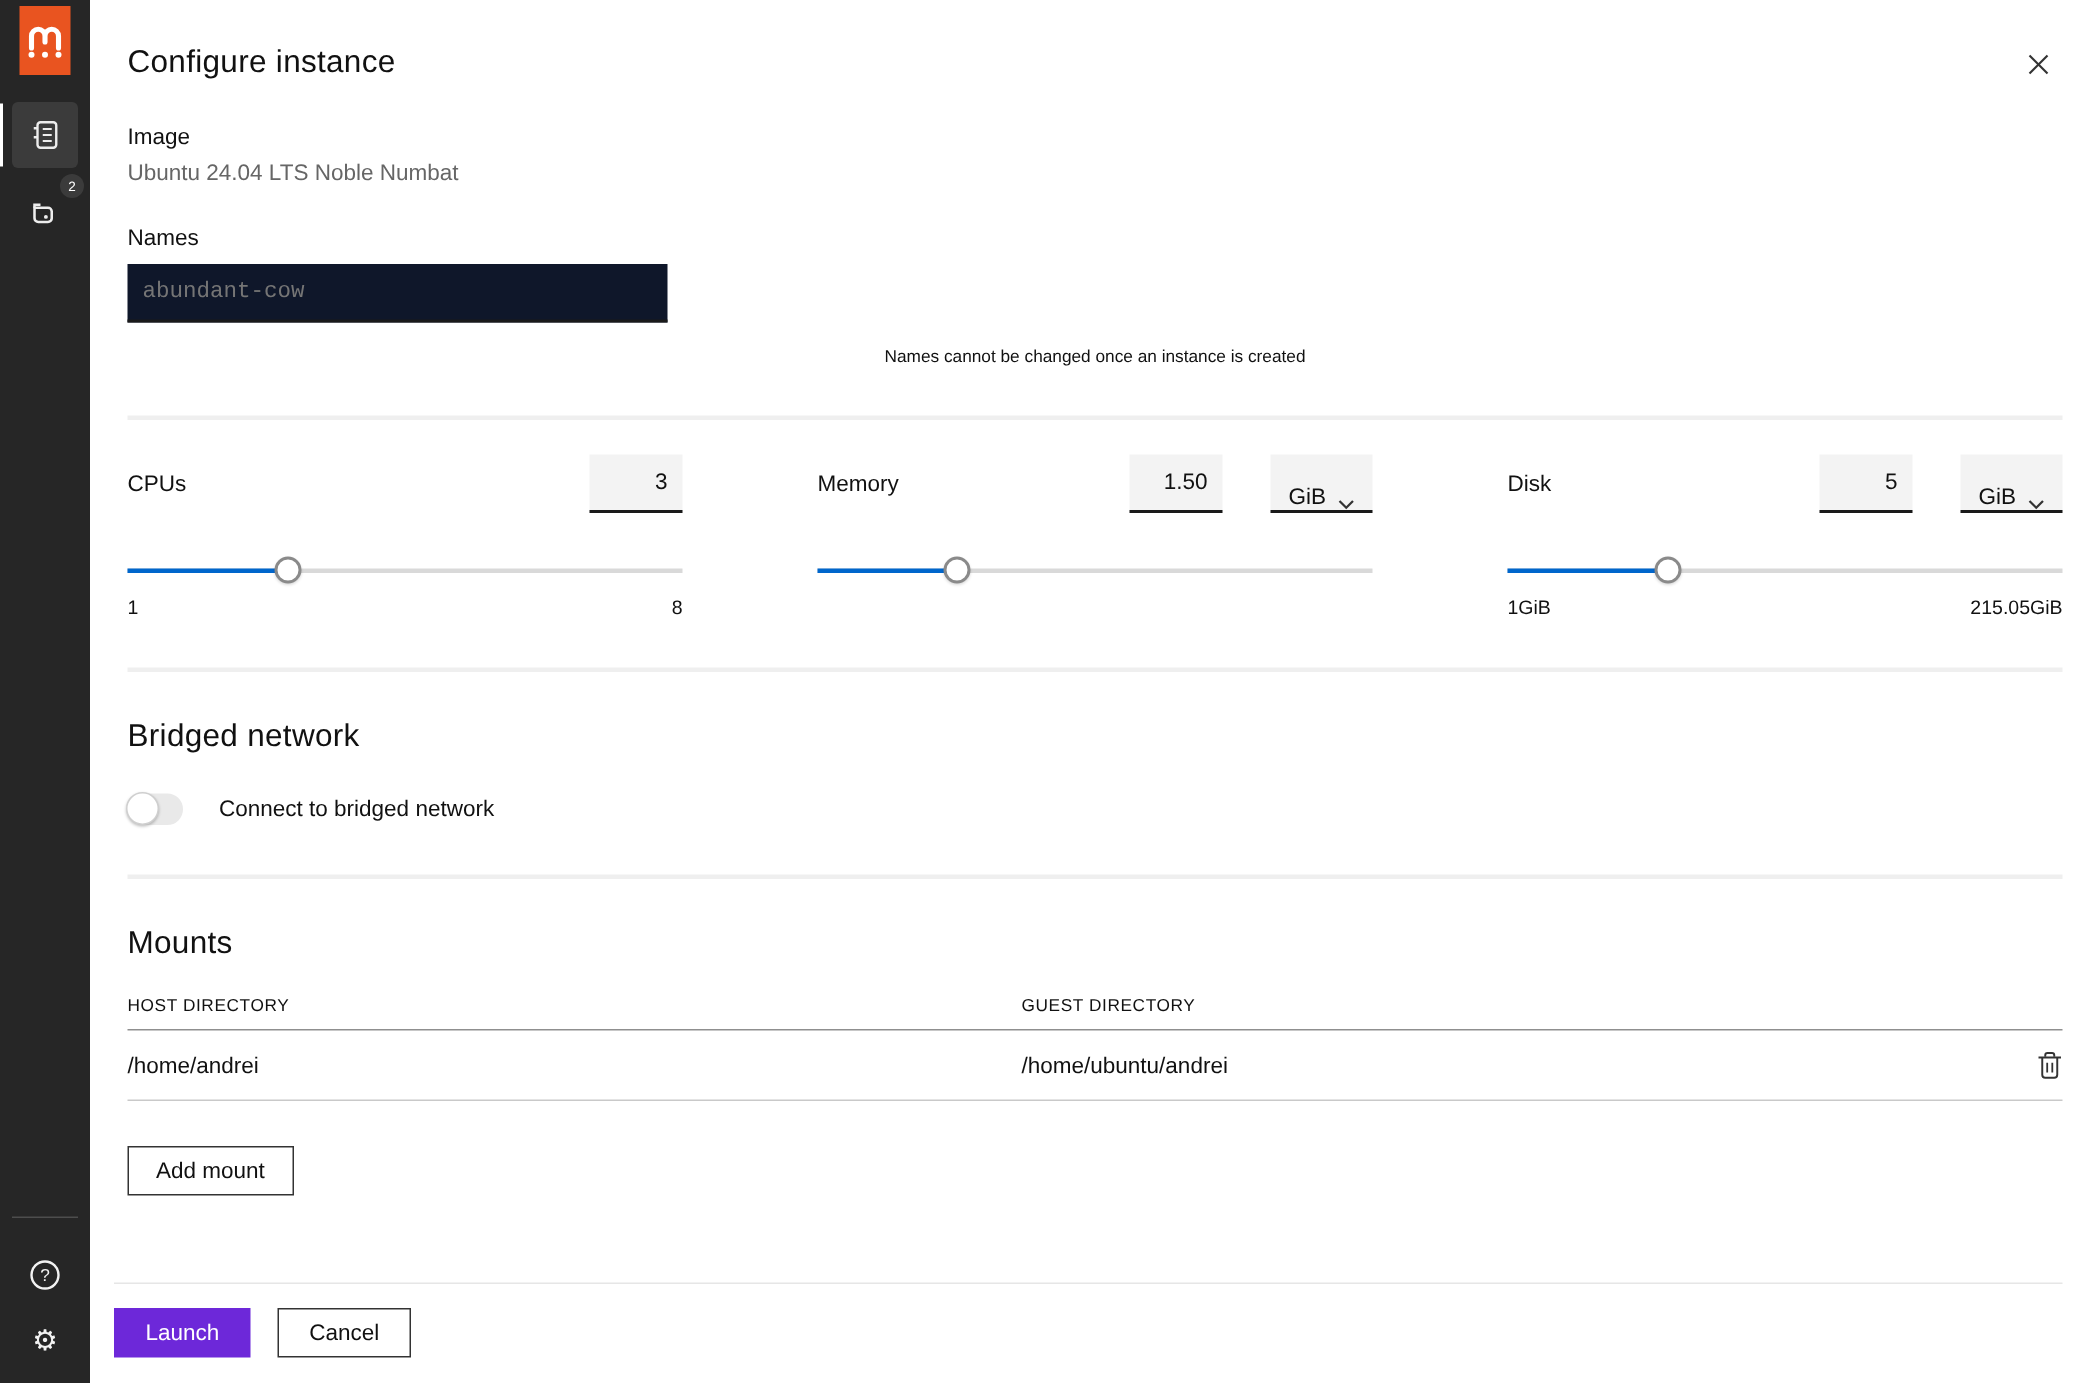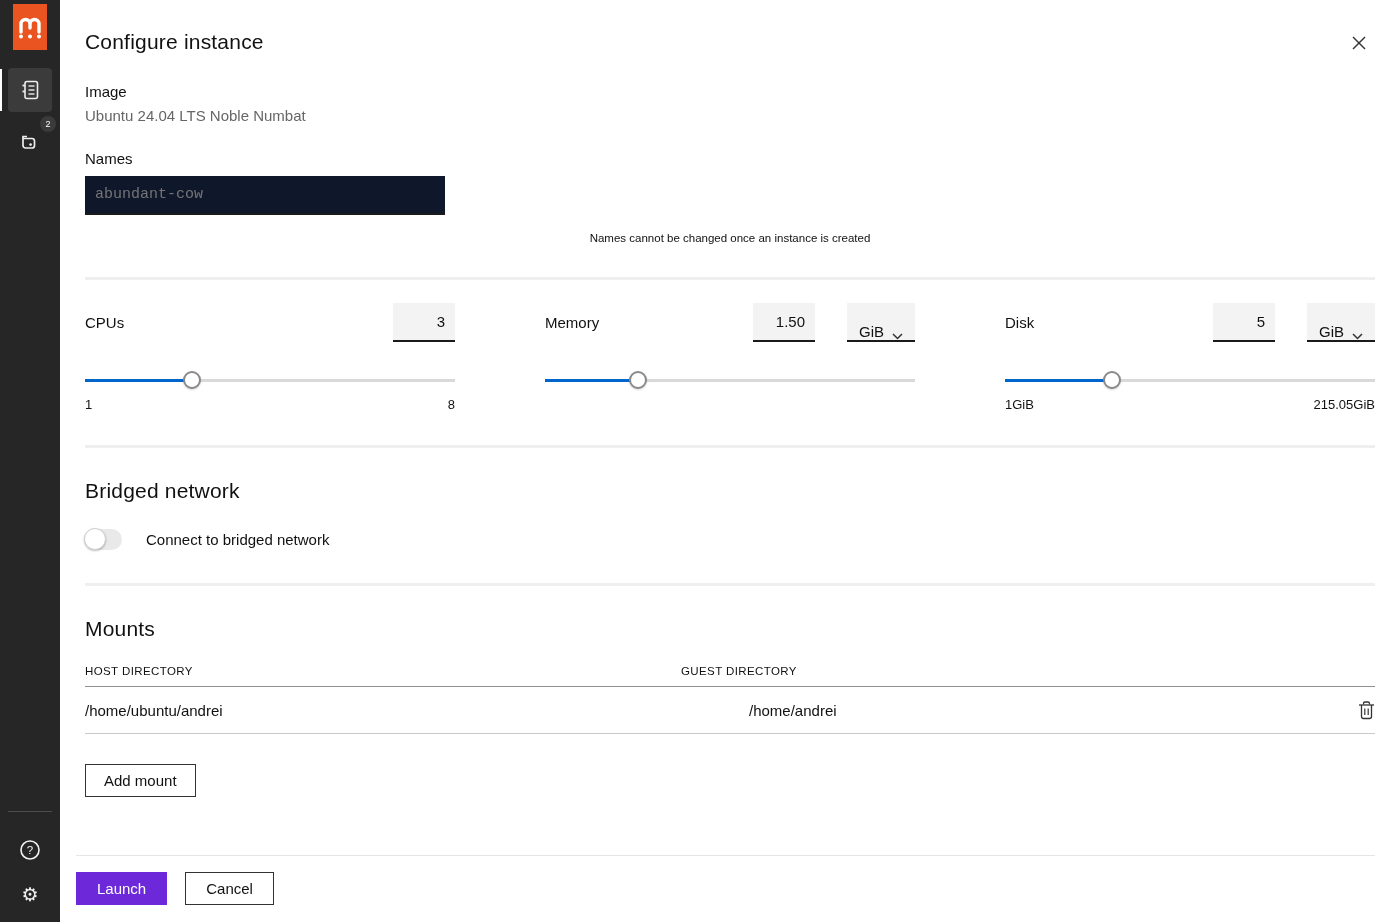--- a/index.html
+++ b/index.html
@@ -260,22 +260,22 @@
 
     <h2 class="section-title">Mounts</h2>
 
     <div class="mounts-table">
       <div class="mt-header">
         <div class="cell col-host">HOST DIRECTORY</div>
         <div class="cell col-guest">GUEST DIRECTORY</div>
         <div class="col-action"></div>
       </div>
       <div class="mt-row">
+        <div class="cell col-host">/home/andrei</div>
         <div class="cell col-guest">/home/ubuntu/andrei</div>
-        <div class="cell col-host">/home/andrei</div>
         <div class="col-action">
           <span class="trash-btn">
             <svg width="17" height="19" viewBox="0 0 17 19">
               <path d="M5.5 3.5 v-1 a1.5 1.5 0 0 1 1.5 -1.5 h3 a1.5 1.5 0 0 1 1.5 1.5 v1" fill="none" stroke="#333" stroke-width="1.3"></path>
               <line x1="1" y1="4" x2="16" y2="4" stroke="#333" stroke-width="1.3"></line>
               <path d="M3.5 4 v11.5 a2 2 0 0 0 2 2 h6 a2 2 0 0 0 2 -2 V4" fill="none" stroke="#333" stroke-width="1.3"></path>
               <line x1="6.8" y1="7.5" x2="6.8" y2="14" stroke="#333" stroke-width="1.2"></line>
               <line x1="10.2" y1="7.5" x2="10.2" y2="14" stroke="#333" stroke-width="1.2"></line>
             </svg>
           </span>

